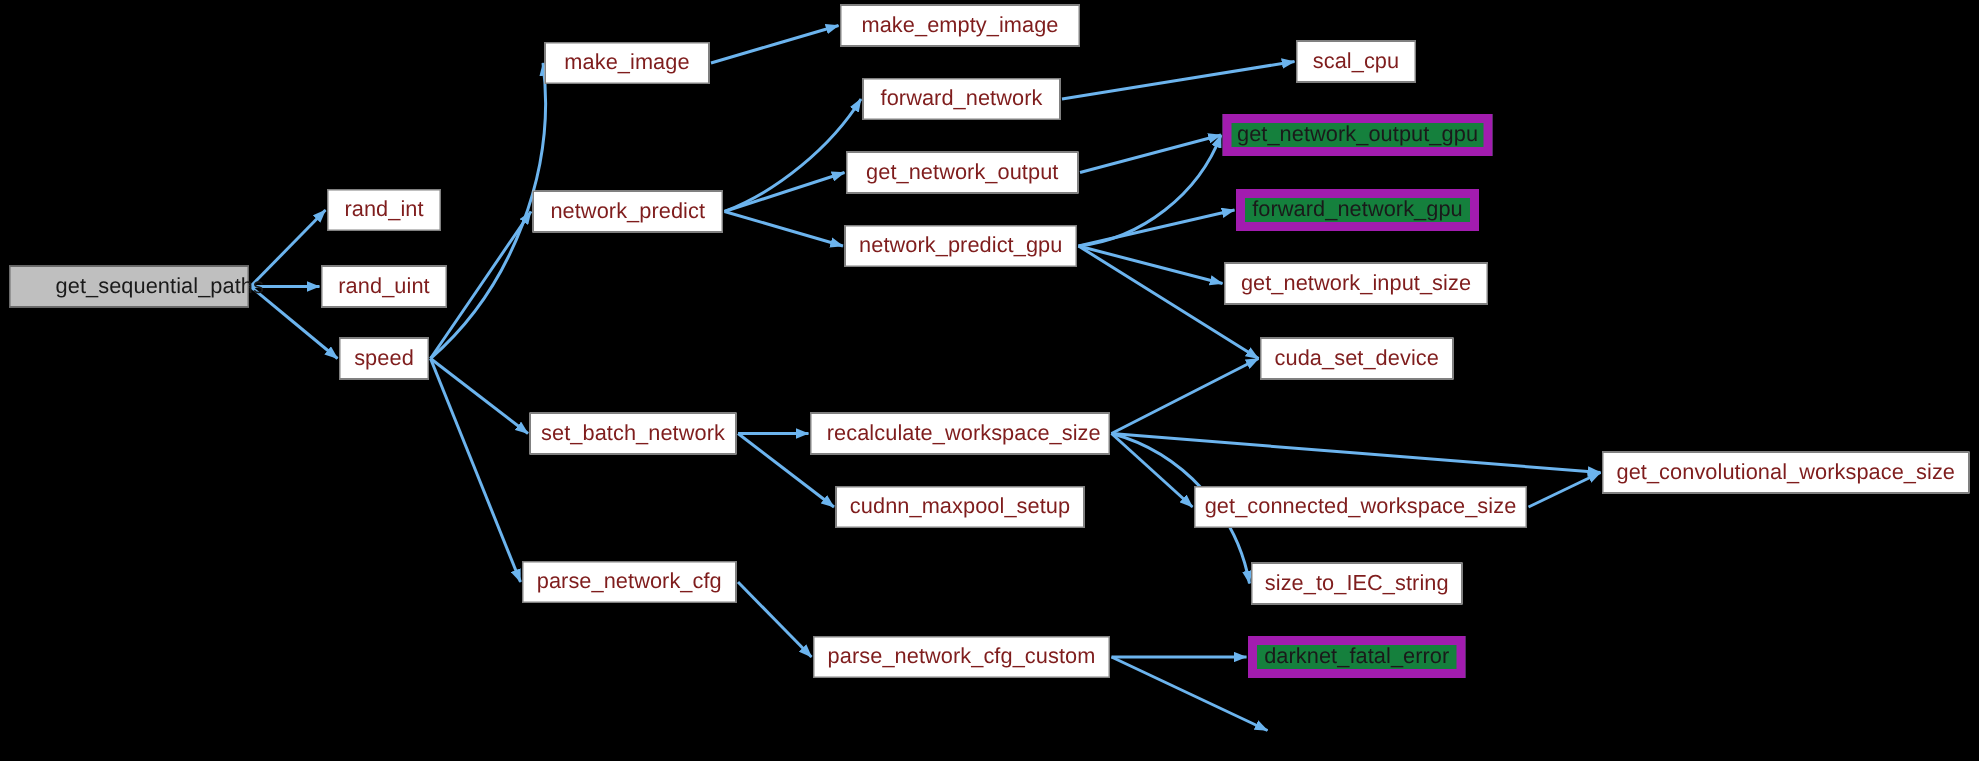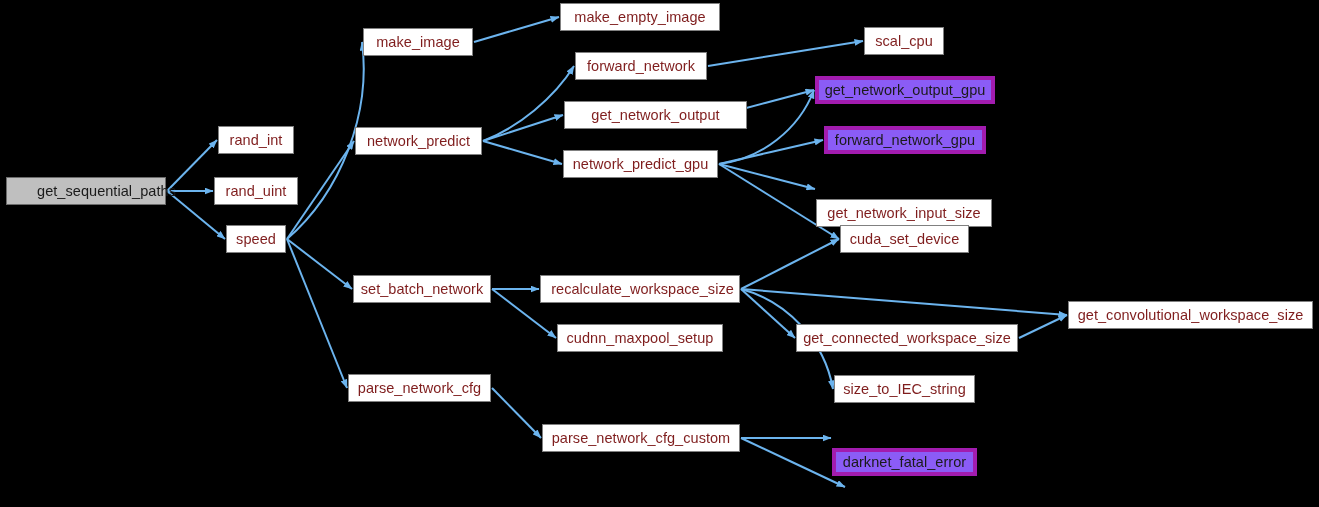--- a/index.html
+++ b/index.html
@@ -48,22 +48,22 @@
     padding: 0 7px;
     cursor: pointer;
   }
   .node.root {
     background: #bfbfbf;
     border-color: #6b6b6b;
     color: #1a1a1a;
     padding-left: 48px;
   }
   .node.alert {
-    background: #8b5cf6;
-    border: 4px solid #a21caf;
+    background: #15803d;
+    border: 6px solid #a21caf;
     color: #1a1a1a;
   }
   .node-label {
     pointer-events: none;
   }
 </style>
 </head>
 <body>
 
 <div id="graph-root">
@@ -127,21 +127,21 @@
       </div>
       <div class="node" style="left: 348px; top: 374px; width: 143px;">
         <span class="node-label">parse_network_cfg</span>
       </div>
       <div class="node" style="left: 560px; top: 3px; width: 160px;">
         <span class="node-label">make_empty_image</span>
       </div>
       <div class="node" style="left: 575px; top: 52px; width: 132px;">
         <span class="node-label">forward_network</span>
       </div>
-      <div class="node" style="left: 564px; top: 101px; width: 183px;">
+      <div class="node" style="left: 564px; top: 101px; width: 155px;">
         <span class="node-label">get_network_output</span>
       </div>
       <div class="node" style="left: 563px; top: 150px; width: 155px;">
         <span class="node-label">network_predict_gpu</span>
       </div>
       <div class="node" style="left: 540px; top: 275px; width: 200px; padding-left: 12px;">
         <span class="node-label">recalculate_workspace_size</span>
       </div>
       <div class="node" style="left: 557px; top: 324px; width: 166px;">
         <span class="node-label">cudnn_maxpool_setup</span>
@@ -151,32 +151,32 @@
       </div>
       <div class="node" style="left: 864px; top: 27px; width: 80px;">
         <span class="node-label">scal_cpu</span>
       </div>
       <div class="node alert" style="left: 815px; top: 76px; width: 180px;">
         <span class="node-label">get_network_output_gpu</span>
       </div>
       <div class="node alert" style="left: 824px; top: 126px; width: 162px;">
         <span class="node-label">forward_network_gpu</span>
       </div>
-      <div class="node" style="left: 816px; top: 175px; width: 176px; margin-top: 24px;">
+      <div class="node" style="left: 816px; top: 175px; width: 176px;">
         <span class="node-label">get_network_input_size</span>
       </div>
       <div class="node" style="left: 840px; top: 225px; width: 129px;">
         <span class="node-label">cuda_set_device</span>
       </div>
       <div class="node" style="left: 796px; top: 324px; width: 222px;">
         <span class="node-label">get_connected_workspace_size</span>
       </div>
       <div class="node" style="left: 834px; top: 375px; width: 141px;">
         <span class="node-label">size_to_IEC_string</span>
       </div>
-      <div class="node alert" style="left: 832px; top: 424px; width: 145px; margin-top: 24px;">
+      <div class="node alert" style="left: 832px; top: 424px; width: 145px;">
         <span class="node-label">darknet_fatal_error</span>
       </div>
       <div class="node" style="left: 1068px; top: 301px; width: 245px;">
         <span class="node-label">get_convolutional_workspace_size</span>
       </div>
     </div>
 </div>
 
 </body></html>

